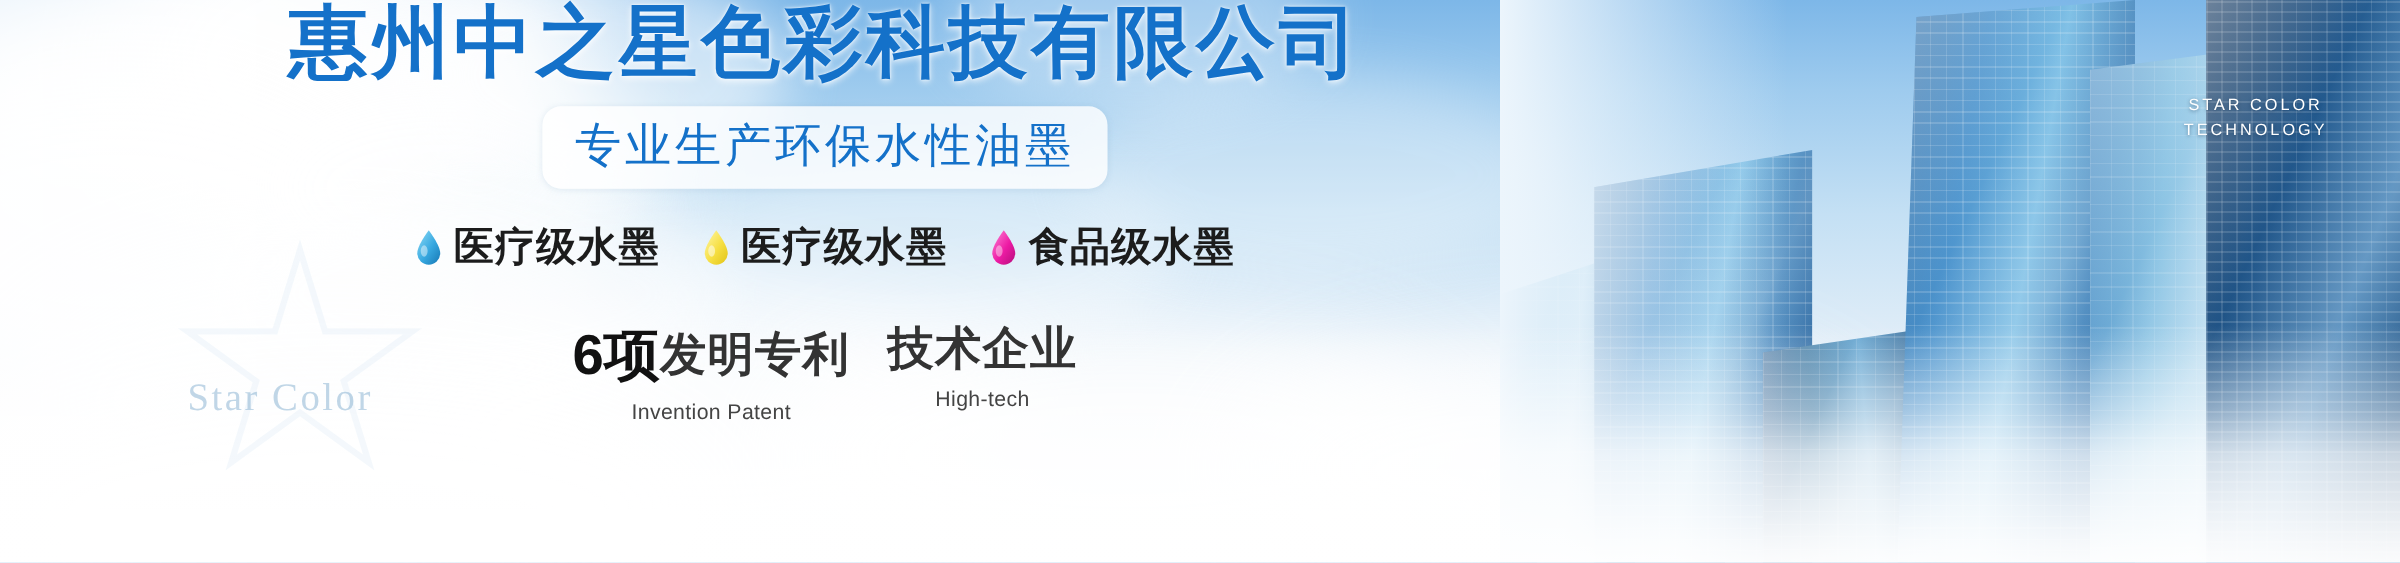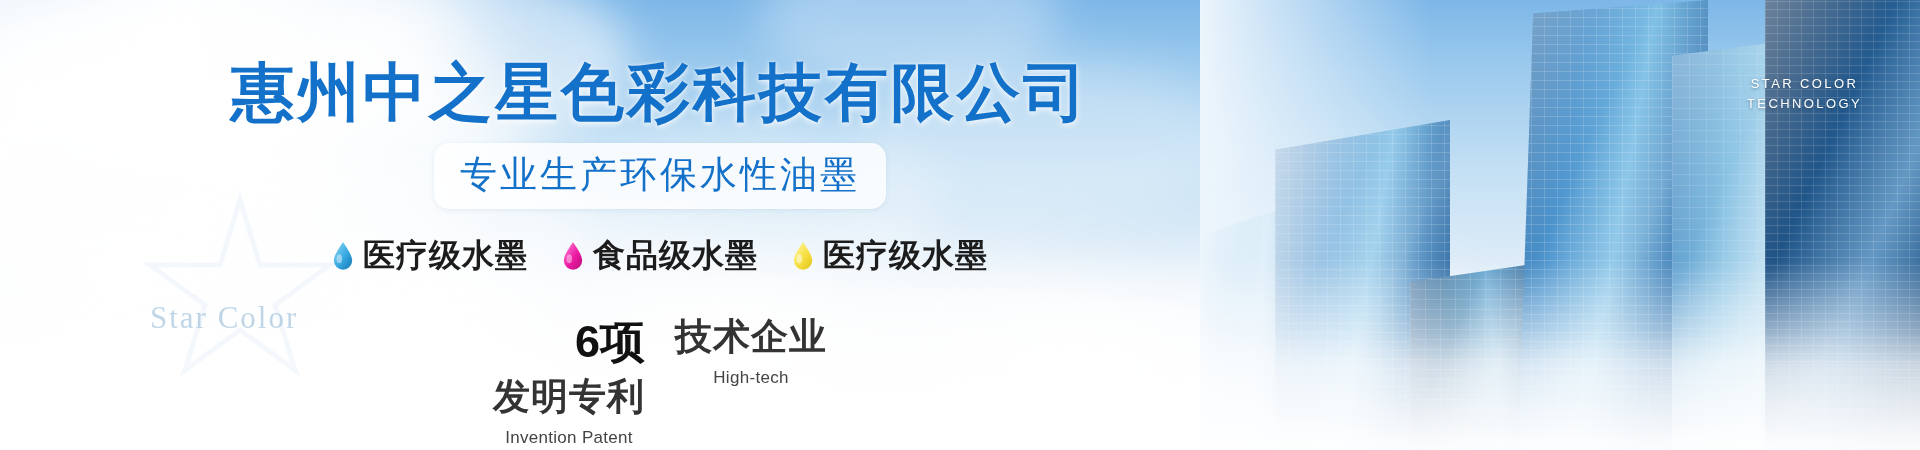--- a/index.html
+++ b/index.html
@@ -134,21 +134,20 @@
     text-align:center; color:#ffffff;
     font-size:13px; letter-spacing:2.4px; line-height:20px;
     font-weight:400; text-shadow:0 1px 3px rgba(20,50,80,.55);
     white-space:nowrap;
   }
 
   
   .content {
     position:absolute; left:0; top:0; width:1320px; height:450px;
     display:flex; flex-direction:column; align-items:center;
-    padding-top:58px;
   }
 
   .company-title {
     font-size:63px; line-height:1.08; font-weight:bold;
     color:#1471c9; letter-spacing:3px; white-space:nowrap;
     text-shadow:0 2px 6px rgba(255,255,255,.85), 0 0 2px rgba(255,255,255,.9);
   }
 
   .subtitle-pill {
     margin-top:17px;
@@ -169,21 +168,21 @@
   .drop { width:22px; height:30px; display:block; flex:0 0 auto; }
   .feature-label {
     font-size:32px; font-weight:bold; color:#1c1c1c; letter-spacing:1px;
   }
 
   .badges {
     margin-top:34px;
     display:flex; align-items:flex-start; gap:30px;
   }
   .badge { display:flex; flex-direction:column; align-items:center; }
-  .badge-cn { display:flex; align-items:flex-end; white-space:nowrap;flex-direction:column; }
+  .badge-cn { display:flex; align-items:center; white-space:nowrap; }
   .badge-strong { font-size:45px; font-weight:bold; color:#111111; letter-spacing:0px; }
   .badge-rest { font-size:37px; font-weight:bold; color:#333333; letter-spacing:1px; }
   .badge-en {
     margin-top:6px; font-size:17px; color:#444444; letter-spacing:.3px;
   }
 </style>
 </head>
 <body>
 
 <div class="banner">
@@ -270,47 +269,47 @@
             </defs>
           <path d="M12 1 C12 1 2 14 2 21 a10 10 0 0 0 20 0 C22 14 12 1 12 1 Z" fill="url(#g1)"></path>
           <ellipse cx="8" cy="19" rx="3" ry="5" fill="#ffffff" opacity=".45"></ellipse>
         </svg>
         <span class="feature-label">医疗级水墨</span>
       </div>
 
       <div class="feature">
         <svg class="drop" viewBox="0 0 24 32">
           <defs>
+              <linearGradient id="g3" x1="0" y1="0" x2="1" y2="1">
+            <stop offset="0%" stop-color="#fff7a8"></stop>
+                <stop offset="55%" stop-color="#f6df43"></stop>
+                <stop offset="100%" stop-color="#e2c417"></stop>
+          </linearGradient>
+            </defs>
+          <path d="M12 1 C12 1 2 14 2 21 a10 10 0 0 0 20 0 C22 14 12 1 12 1 Z" fill="url(#g3)"></path>
+          <ellipse cx="8" cy="19" rx="3" ry="5" fill="#ffffff" opacity=".5"></ellipse>
+        </svg>
+        <span class="feature-label">医疗级水墨</span>
+      </div>
+
+      <div class="feature">
+        <svg class="drop" viewBox="0 0 24 32">
+          <defs>
               <linearGradient id="g2" x1="0" y1="0" x2="1" y2="1">
             <stop offset="0%" stop-color="#ff86d8"></stop>
                 <stop offset="55%" stop-color="#ed1ba4"></stop>
                 <stop offset="100%" stop-color="#b60d7c"></stop>
           </linearGradient>
             </defs>
           <path d="M12 1 C12 1 2 14 2 21 a10 10 0 0 0 20 0 C22 14 12 1 12 1 Z" fill="url(#g2)"></path>
           <ellipse cx="8" cy="19" rx="3" ry="5" fill="#ffffff" opacity=".42"></ellipse>
         </svg>
         <span class="feature-label">食品级水墨</span>
       </div>
 
-      <div class="feature">
-        <svg class="drop" viewBox="0 0 24 32">
-          <defs>
-              <linearGradient id="g3" x1="0" y1="0" x2="1" y2="1">
-            <stop offset="0%" stop-color="#fff7a8"></stop>
-                <stop offset="55%" stop-color="#f6df43"></stop>
-                <stop offset="100%" stop-color="#e2c417"></stop>
-          </linearGradient>
-            </defs>
-          <path d="M12 1 C12 1 2 14 2 21 a10 10 0 0 0 20 0 C22 14 12 1 12 1 Z" fill="url(#g3)"></path>
-          <ellipse cx="8" cy="19" rx="3" ry="5" fill="#ffffff" opacity=".5"></ellipse>
-        </svg>
-        <span class="feature-label">医疗级水墨</span>
-      </div>
-
     </div>
 
     <div class="badges">
 
       <div class="badge">
         <div class="badge-cn">
           <span class="badge-strong">6项</span>
           <span class="badge-rest">发明专利</span>
         </div>
         <div class="badge-en">Invention Patent</div>

